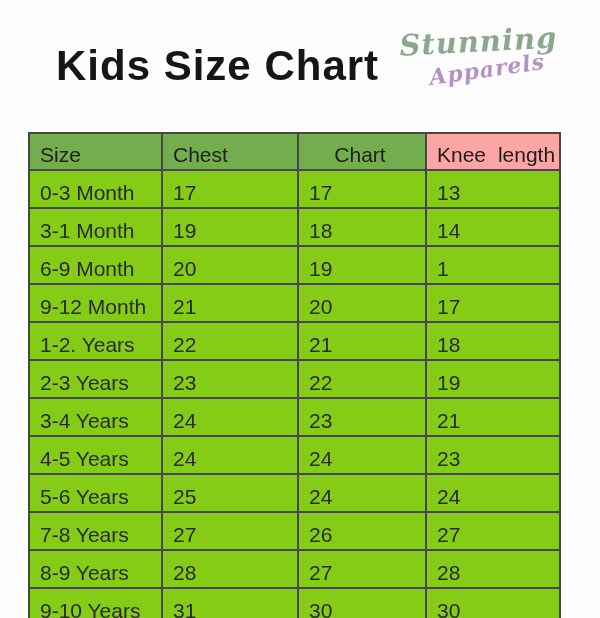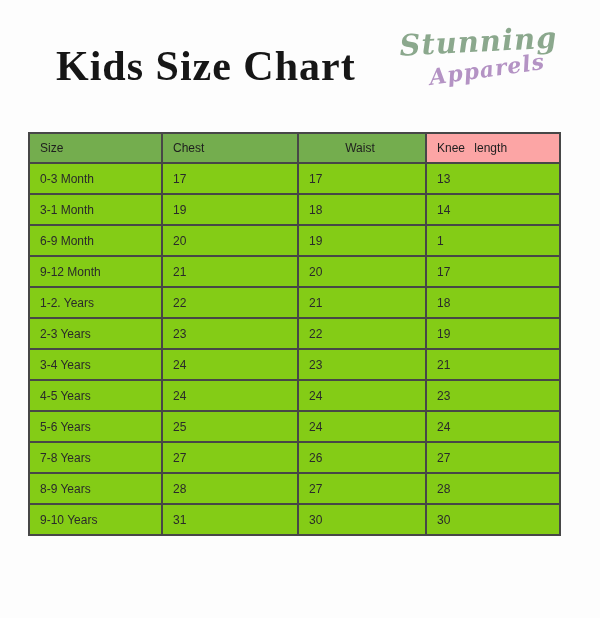--- a/index.html
+++ b/index.html
@@ -13,21 +13,21 @@
     height: 618px;
     background: #fdfdfd;
     overflow: hidden;
     font-family: "Liberation Sans", sans-serif;
   }
   .page-title {
     position: absolute;
     left: 56px;
     top: 42px;
     margin: 0;
-    font-family: Liberation Serif, serif;
+    font-family: Liberation Sans, sans-serif;
     font-weight: 700;
     font-size: 42px;
     letter-spacing: 1px;
     color: #161616;
     white-space: nowrap;
   }
   .brand-logo {
     position: absolute;
     left: 400px;
     top: 28px;
@@ -60,24 +60,24 @@
   table.size-table {
     position: absolute;
     left: 28px;
     top: 132px;
     width: 531px;
     border-collapse: collapse;
     table-layout: fixed;
   }
   .size-table th, .size-table td {
     border: 2px solid #474747;
-    font-size: 12px;
+    font-size: 21px;
     color: #2a2a2a;
     text-align: left;
-    padding: 0 4px 0 10px;
+    padding: 7px 4px 0 10px;
     vertical-align: middle;
     overflow: hidden;
     white-space: nowrap;
     margin-top: 8px;
   }
   .size-table thead th {
     background: #74ad4e;
     font-weight: 400;
     color: #1e1e1e;
     height: 28px;
@@ -110,21 +110,21 @@
     <colgroup>
       <col style="width:133px">
       <col style="width:136px">
       <col style="width:128px">
       <col style="width:134px">
     </colgroup>
     <thead>
       <tr>
         <th style="background: rgb(116, 173, 78);">Size</th>
         <th style="background: rgb(116, 173, 78);">Chest</th>
-        <th class="th-waist" style="background: rgb(116, 173, 78);">Waist</th>
+        <th class="th-waist" style="background: rgb(116, 173, 78);">Chart</th>
         <th class="th-knee" style="background: #fca5a5;">Knee length</th>
       </tr>
     </thead>
     <tbody>
         <tr>
           <td>0-3 Month</td>
           <td>17</td>
           <td>17</td>
           <td>13</td>
         </tr>

